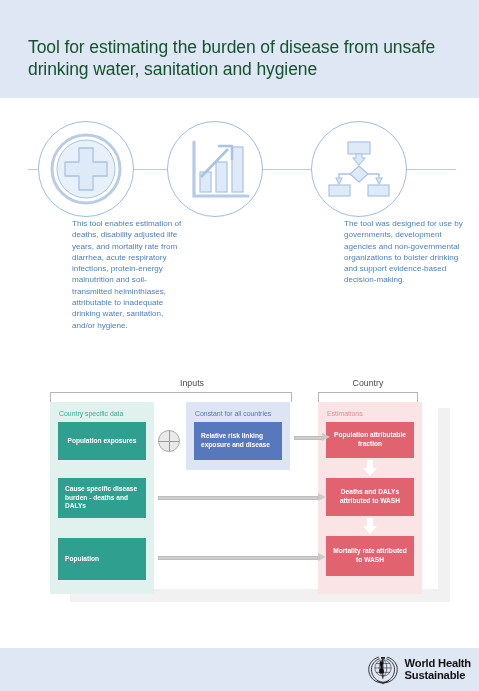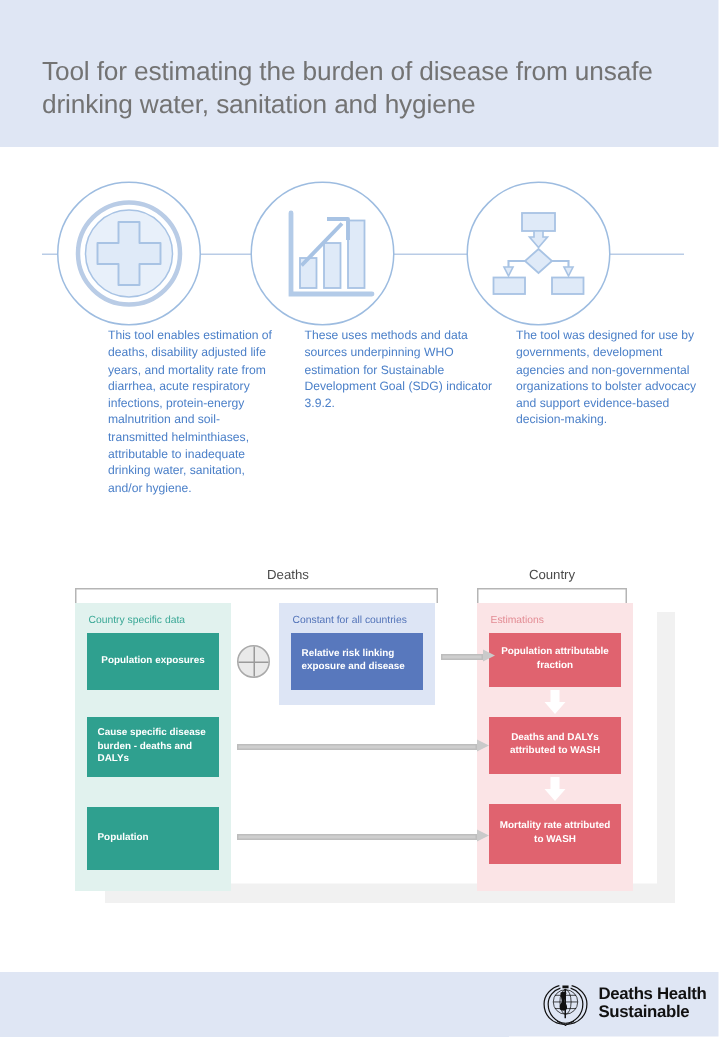--- a/index.html
+++ b/index.html
@@ -12,21 +12,21 @@
   }
   .page{position:relative;width:479px;height:691px;background:#ffffff;}
 
   
   .header{
     position:absolute;left:0;top:0;width:479px;height:98px;
     background:#dfe6f4;
   }
   .header-title{
     position:absolute;left:28px;top:36px;width:432px;
-    color:#737373;
+    color:#14532d;
     font-size:17.5px;
     line-height:22px;
     font-weight:400;
     letter-spacing:-0.1px;
   }
 
   
   .icon-row{
     position:absolute;left:0;top:110px;width:479px;height:100px;
   }
@@ -249,33 +249,32 @@
         <rect x="56" y="63" width="21" height="11" fill="#dfeaf8" stroke="#a8c3e4" stroke-width="1.2"></rect>
       </svg>
     </div>
   </div>
 
   <div class="cols">
     <div class="col c1">
       <p>This tool enables estimation of deaths, disability adjusted life years, and mortality rate from diarrhea, acute respiratory infections, protein-energy malnutrition and soil-transmitted helminthiases, attributable to inadequate drinking water, sanitation, and/or hygiene.</p>
     </div>
     <div class="col c2">
-      <p>These uses methods and data sources underpinning WHO estimation for Sustainable Development Goal (SDG) indicator 3.9.2.</p>
     </div>
     <div class="col c3">
-      <p>The tool was designed for use by governments, development agencies and non-governmental organizations to bolster advocacy and support evidence-based decision-making.</p>
+      <p>The tool was designed for use by governments, development agencies and non-governmental organizations to bolster drinking and support evidence-based decision-making.</p>
     </div>
   </div>
 
   <div class="diagram">
     <div class="panel-bg"></div>
     <div class="panel-shadow"></div>
     <div class="panel-shadow-r"></div>
 
-    <div class="section-label lbl-inputs">Deaths</div>
+    <div class="section-label lbl-inputs">Inputs</div>
     <div class="section-label lbl-outputs">Country</div>
 
     <div class="bracket br-inputs"></div>
     <div class="bracket br-outputs"></div>
 
     <div class="group g-country"></div>
     <div class="group g-constant"></div>
     <div class="group g-estim"></div>
 
     <div class="group-title gt-country">Country specific data</div>
@@ -337,19 +336,19 @@
           <path d="M40 26 q6 -4 12 0 q-3 8 -4 18 q6 5 5 14 q-7 6 -14 1 q-2 -10 4 -15 q-2 -10 -3 -18 z"></path>
           <rect x="48" y="18" width="3" height="58" rx="1"></rect>
           <path d="M44 12 h12 v5 h-12 z"></path>
         </g>
         <g stroke="#111111" stroke-width="2" fill="none" stroke-linecap="round">
           <path d="M50 90 L34 82"></path>
           <path d="M50 90 L66 82"></path>
         </g>
       </svg>
       <div class="who-text">
-        <div>Deaths Health</div>
+        <div>World Health</div>
         <div>Sustainable</div>
       </div>
     </div>
   </div>
 
 </div>
 
 </body></html>

